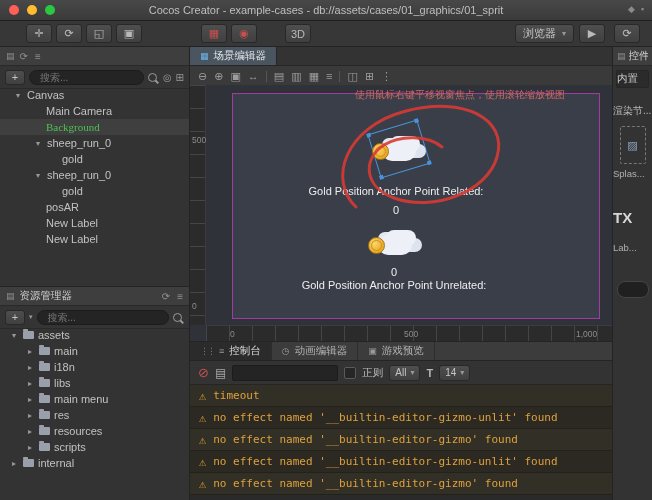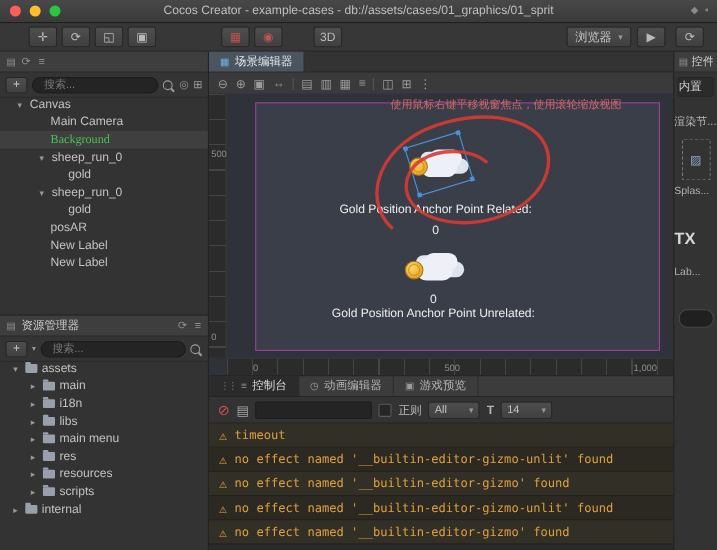--- a/index.html
+++ b/index.html
@@ -98,21 +98,21 @@
   .ci{font-size:9px;color:#9a9a9a;}
   .grip{font-size:9px;color:#777;letter-spacing:-2px;}
   .console-toolbar{position:absolute;left:0;top:314px;width:422px;height:24px;background:#333;
     border-bottom:1px solid #252525;display:flex;align-items:center;gap:6px;padding:0 8px;box-sizing:border-box;}
   .con-ico{font-size:12px;color:#a5a5a5;}
   .con-ico.clear{color:#d14f4f;font-size:13px;}
   .con-input{width:96px;height:14px;background:#242424;border:1px solid #1c1c1c;border-radius:2px;
     color:#ccc;font-size:10px;padding:0 4px;font-family:inherit;}
   .cb{width:10px;height:10px;background:#262626;border:1px solid #5a5a5a;border-radius:2px;flex:none;}
   .cb-label{font-size:10.5px;color:#bdbdbd;}
-  .dropdown.small{height:16px;padding:0 5px;font-size:10px;gap:20px;}
+  .dropdown.small{height:16px;padding:0 5px;font-size:10px;gap:4px;}
   .tt{font-size:11px;font-weight:bold;color:#b5b5b5;}
   .logs{position:absolute;left:0;top:338px;width:422px;height:115px;background:#2a2a2a;overflow:hidden;}
   .log-row{height:22px;display:flex;align-items:center;gap:7px;padding:0 9px;box-sizing:border-box;
     font-family:"DejaVu Sans Mono","Liberation Mono",monospace;font-size:11px;color:#dfa13b;border-bottom:1px solid #242119;white-space:nowrap;overflow:hidden;}
   .log-row:nth-child(odd){background:#322f27;}
   .log-row:nth-child(even){background:#2b2922;}
   .warn{color:#e6a33b;font-size:12px;flex:none;}
   
   .right{position:absolute;left:612px;top:47px;width:40px;height:453px;background:#333;
     border-left:1px solid #232323;box-sizing:border-box;overflow:hidden;}

